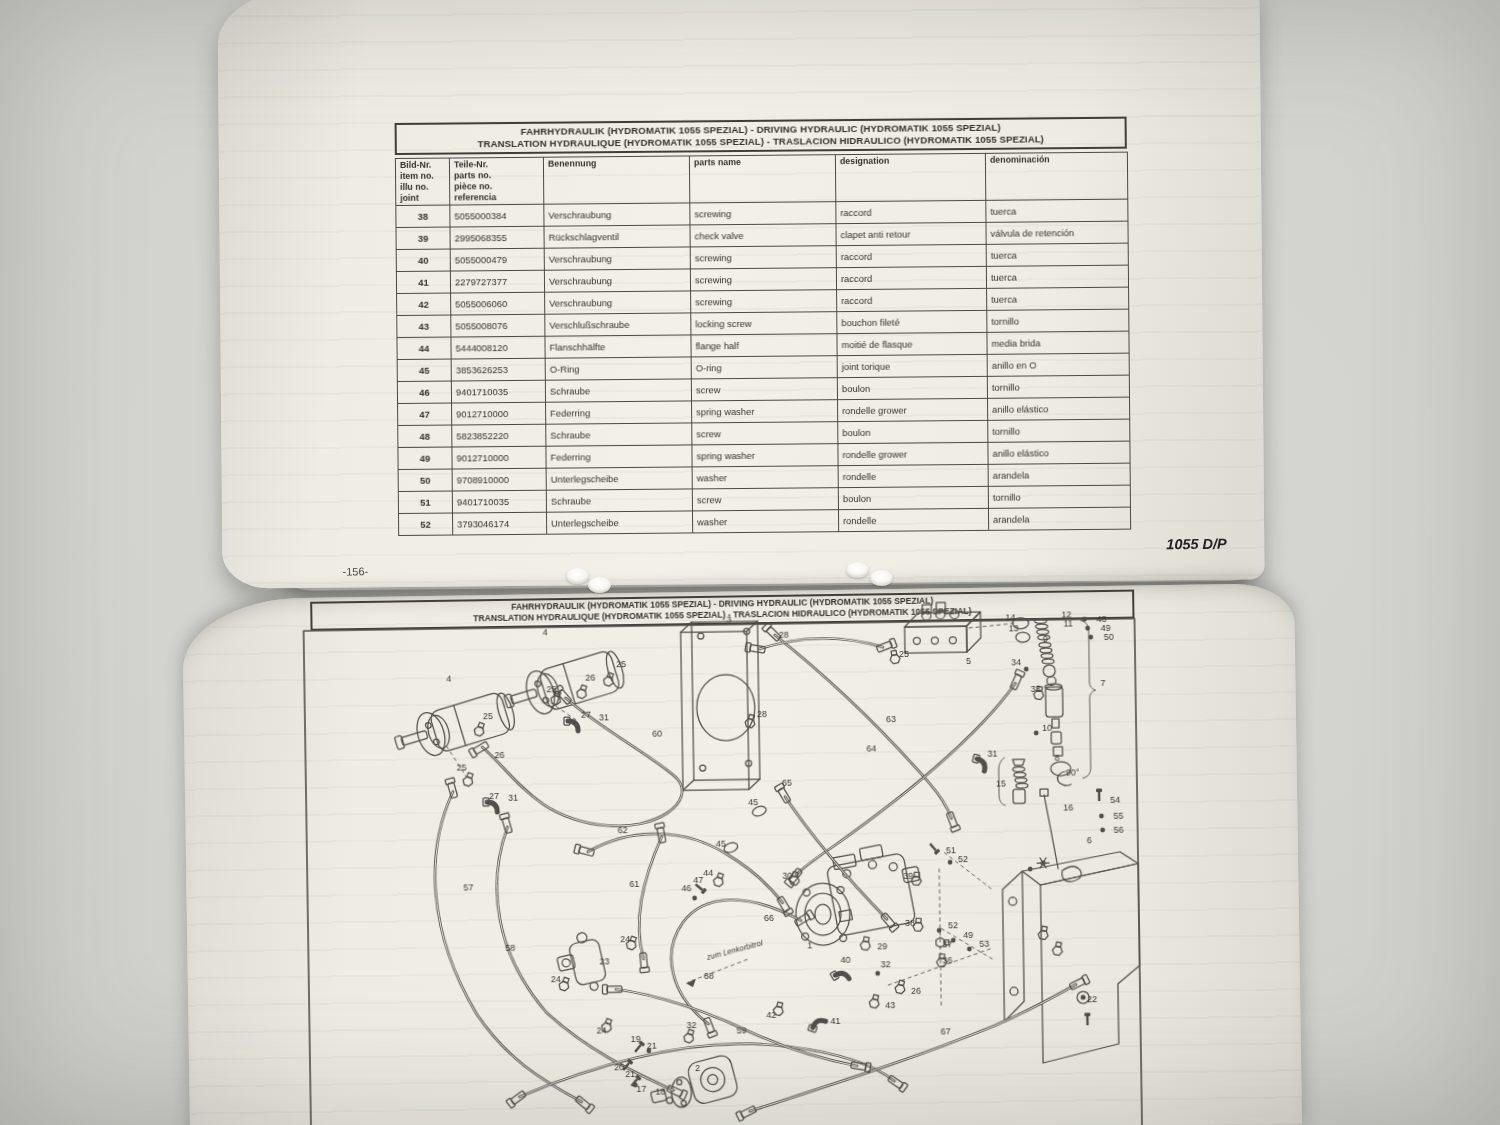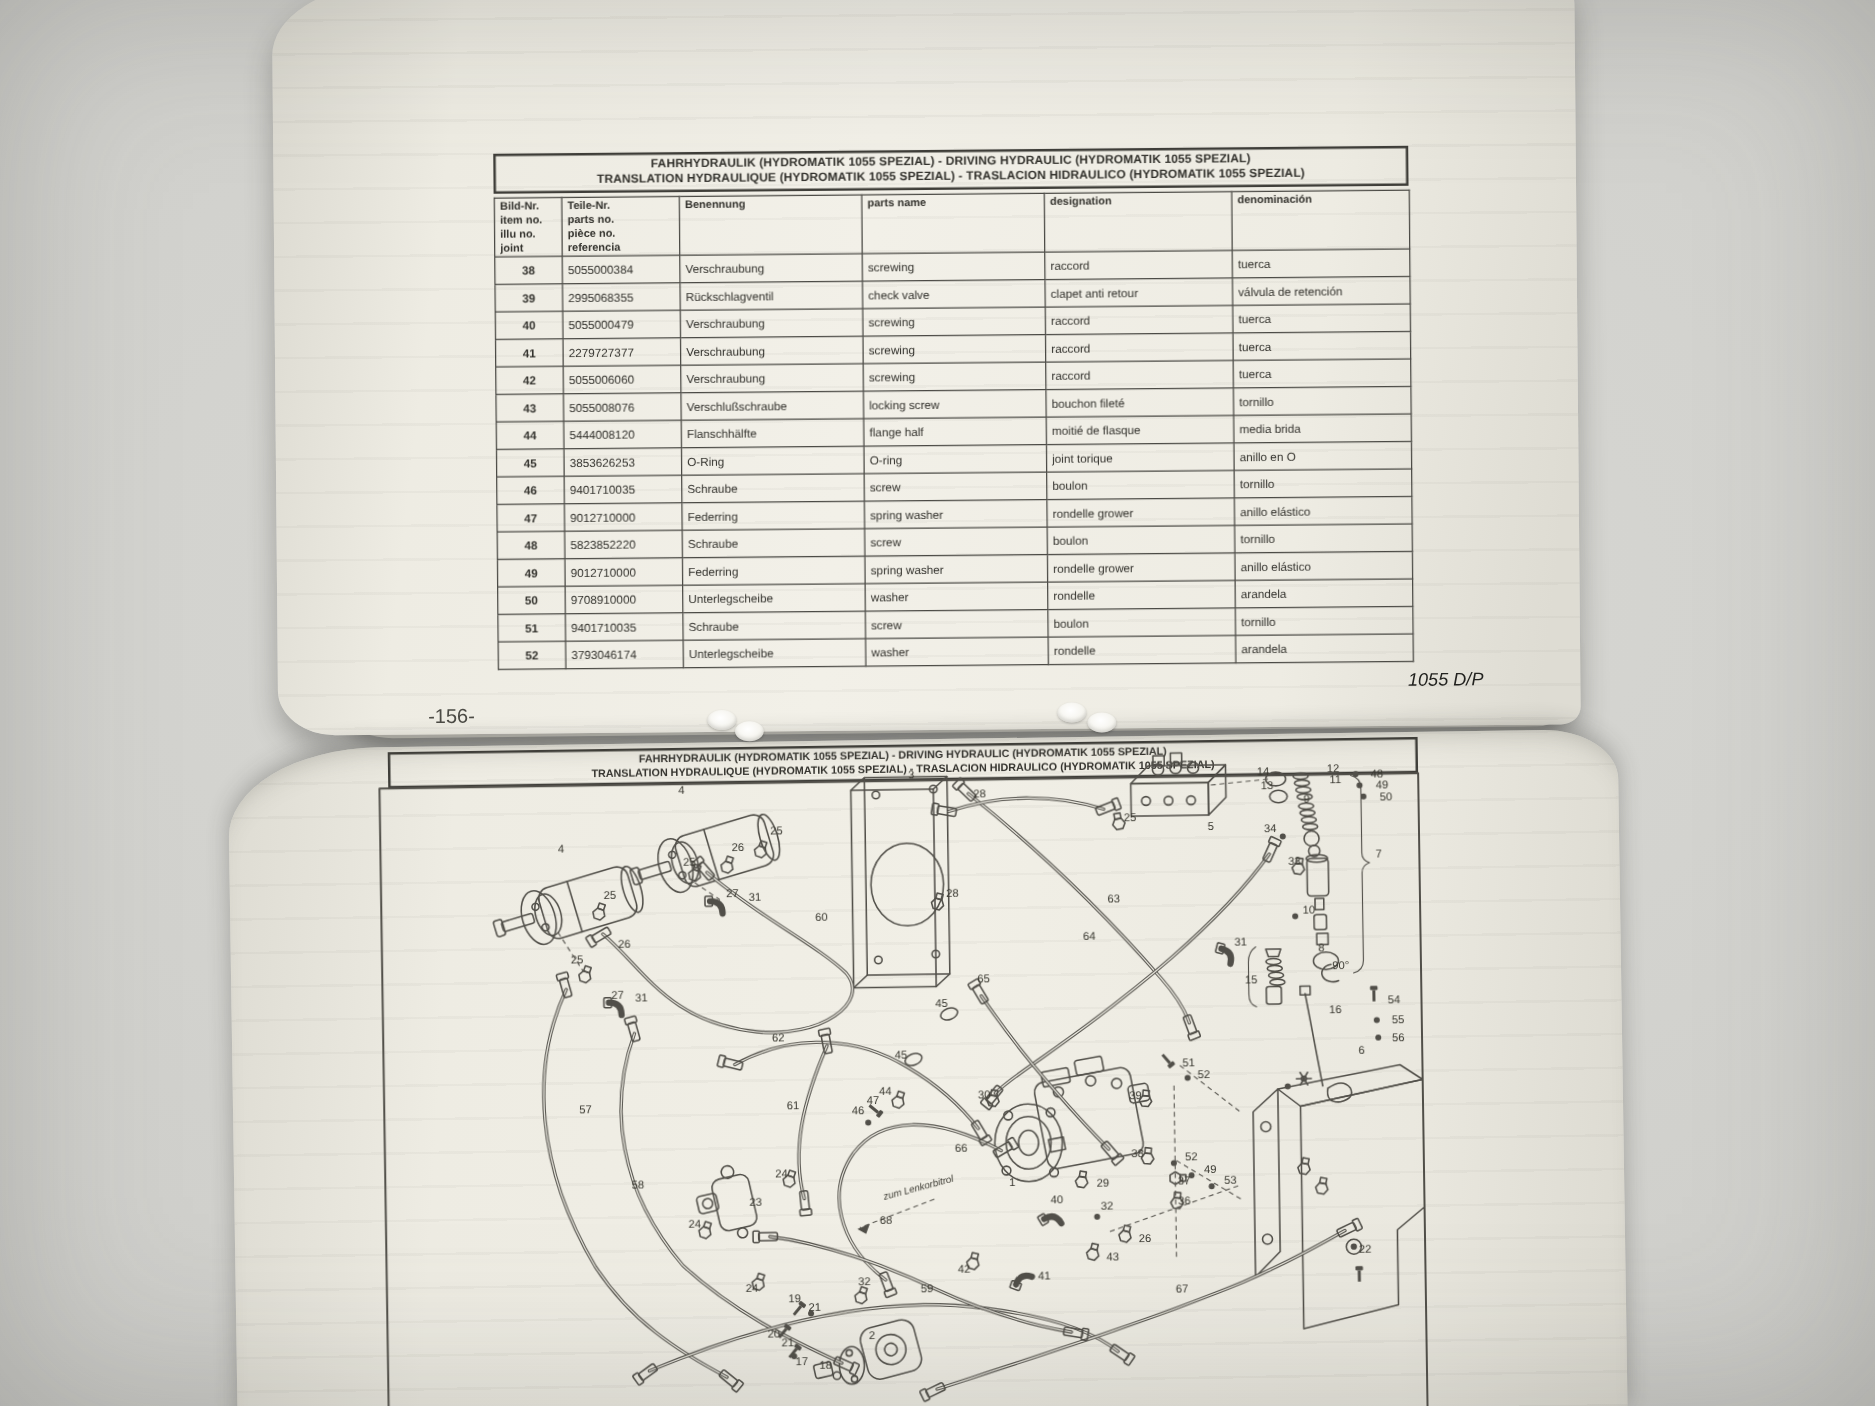--- a/index.html
+++ b/index.html
@@ -37,22 +37,22 @@
   .titlebox{border:2px solid #3f3e39;font-weight:700;text-align:center;
       font-size:9.6px;line-height:1.25;padding:2px 0;letter-spacing:.1px}
   table{width:732px;table-layout:fixed;border-collapse:collapse;margin-top:3px}
   th,td{border:1.3px solid #4a4944;padding:1px 4px;overflow:hidden;white-space:nowrap}
   th{font-size:8.8px;text-align:left;vertical-align:top;line-height:1.25;font-weight:700;height:44px}
   td{font-size:9.4px;height:19px;vertical-align:middle}
   td.c0{text-align:center;font-weight:700}
   td.c1{font-weight:400}
   .hl{display:block}
 
-  .pnum{position:absolute;left:120px;top:578px;font-size:16px;color:#4c4b45}
-  .dcode{position:absolute;left:904px;top:556px;font-size:14.5px;font-weight:400;
+  .pnum{position:absolute;left:120px;top:578px;font-size:11px;color:#4c4b45}
+  .dcode{position:absolute;left:944px;top:556px;font-size:14.5px;font-weight:700;
          font-style:italic;color:#22221f}
 
   .hole{position:absolute;width:23px;height:16px;border-radius:50%;z-index:40;
       background:radial-gradient(ellipse at 45% 40%,#ffffff 0%,#f5f4ee 60%,#e3e1d9 100%);
       box-shadow:0 1px 2px rgba(0,0,0,.22), inset 0 -2px 3px rgba(0,0,0,.12)}
 
   
   .hdr2{position:absolute;left:128px;top:4px;width:820px;border:2px solid #3f3e39;
       text-align:center;font-weight:700;font-size:8.6px;line-height:1.32;padding:1px 0;
       color:#33322d;filter:blur(.25px)}

